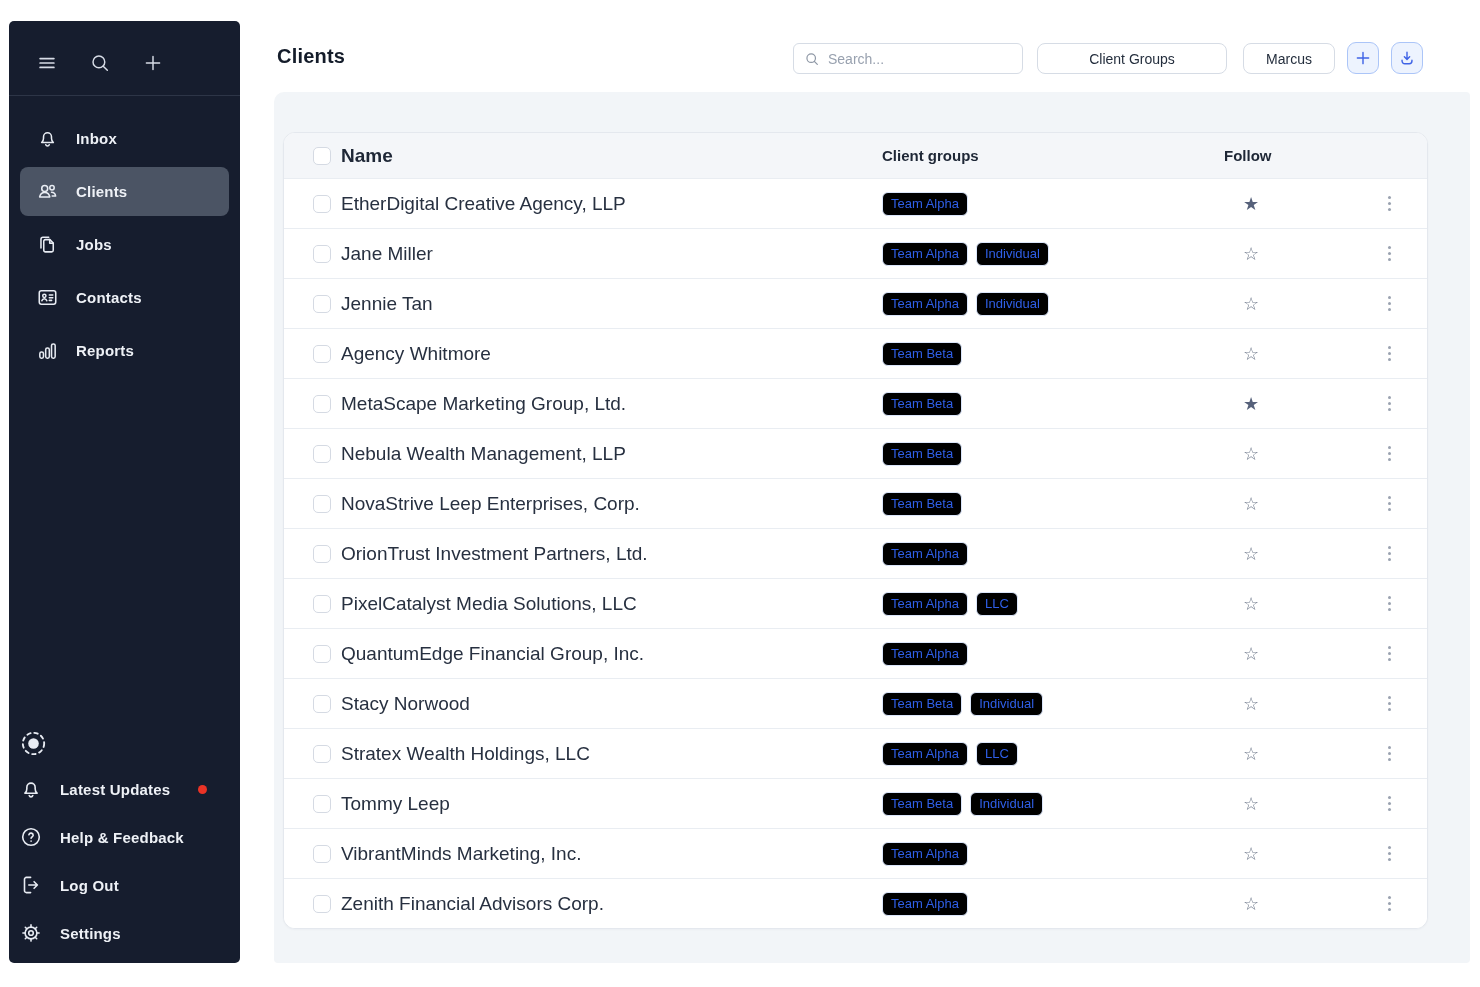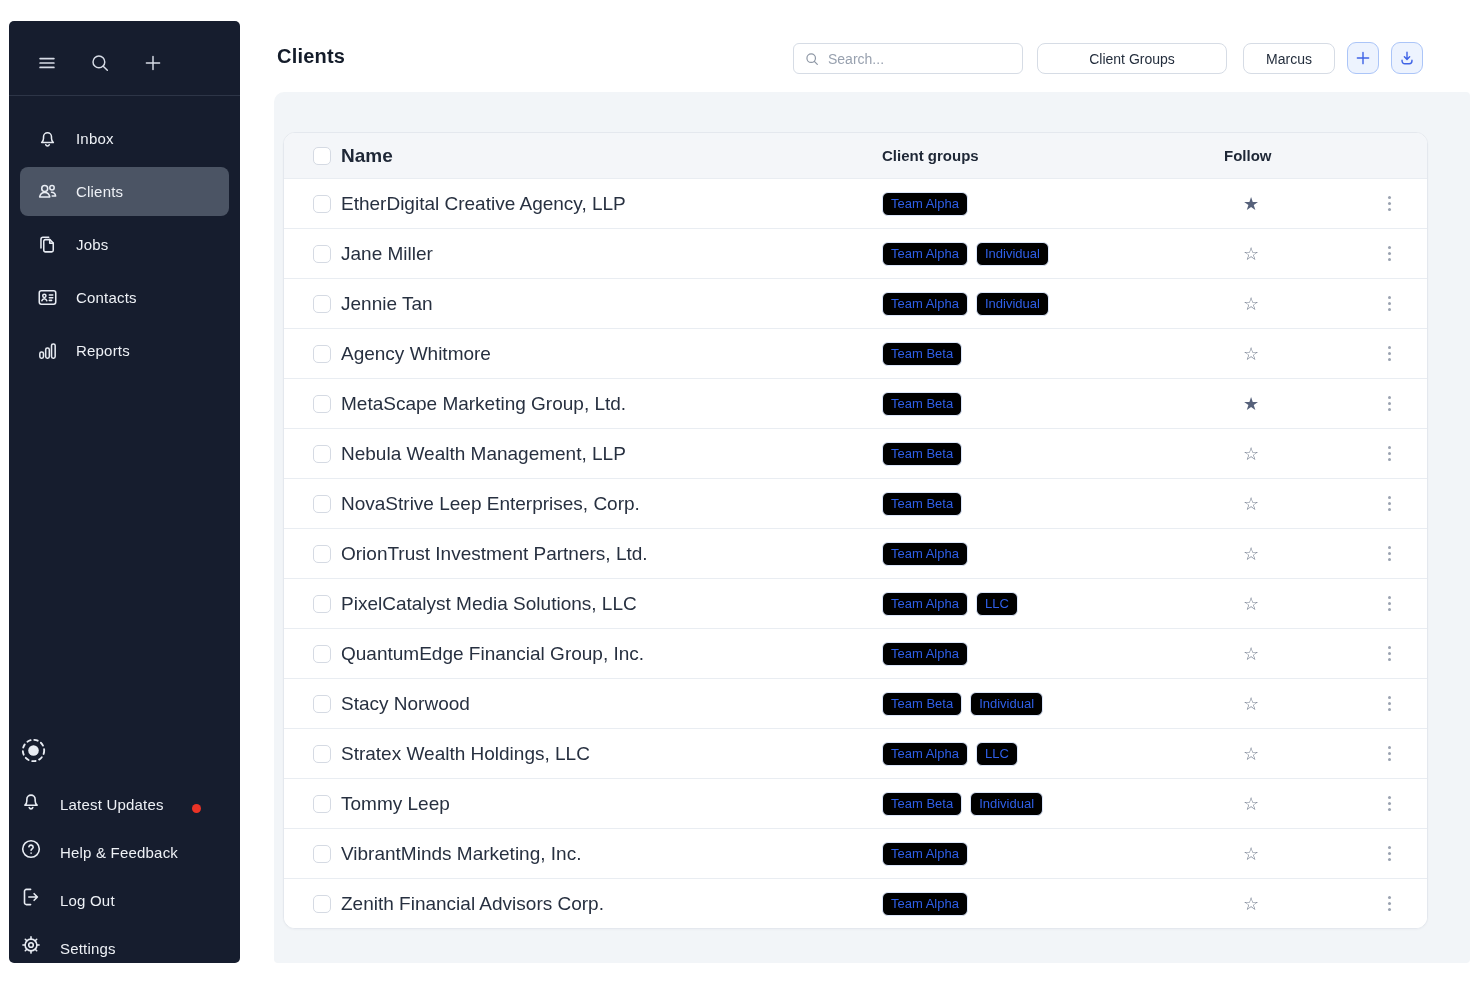--- a/index.html
+++ b/index.html
@@ -21,28 +21,28 @@
   .sb-top {
     display:flex; align-items:center; gap:31px;
     padding:22px 0 0 27px; height:62px; color:#d4d9e3;
   }
   .sb-top .sb-top-btn { width:22px; height:22px; cursor:pointer; color:#d7dce6; }
   .sb-divider { border-top:1px solid #2d3547; margin:12px 0 0 0; }
   .sb-nav { padding:18px 11px 0 11px; display:flex; flex-direction:column; gap:4px; }
   .sb-item {
     display:flex; align-items:center; height:49px; border-radius:8px;
     padding-left:16px; gap:17px; cursor:pointer;
-    font-size:15px; font-weight:400; letter-spacing:.2px; color:#eef1f6;
+    font-size:15px; font-weight:700; letter-spacing:.2px; color:#eef1f6;
   }
   .sb-item .nav-ic { width:23px; height:23px; color:#e8ecf3; flex:0 0 23px; }
   .sb-item.active { background:#4b5464; }
   .sb-footer { margin-top:auto; padding:0 0 6px 10px; }
   .sb-foot-row {
-    display:flex; align-items:flex-end; height:48px; gap:17px; cursor:pointer;
-    font-size:15px; font-weight:400; letter-spacing:.2px; color:#eef1f6;
+    display:flex; align-items:center; height:48px; gap:17px; cursor:pointer;
+    font-size:15px; font-weight:700; letter-spacing:.2px; color:#eef1f6;
   }
   .sb-foot-row .nav-ic { width:24px; height:24px; color:#e8ecf3; flex:0 0 24px; }
   .sb-foot-row.status-row { height:44px; }
   .sb-foot-row.status-row .nav-ic { width:29px; height:29px; flex:0 0 29px; }
   .red-dot { width:9px; height:9px; border-radius:50%; margin-left:11px; }
 
   
   .page-title {
     position:absolute; left:277px; top:45px;
     font-size:20px; font-weight:700; color:#141c2a; letter-spacing:.2px;

